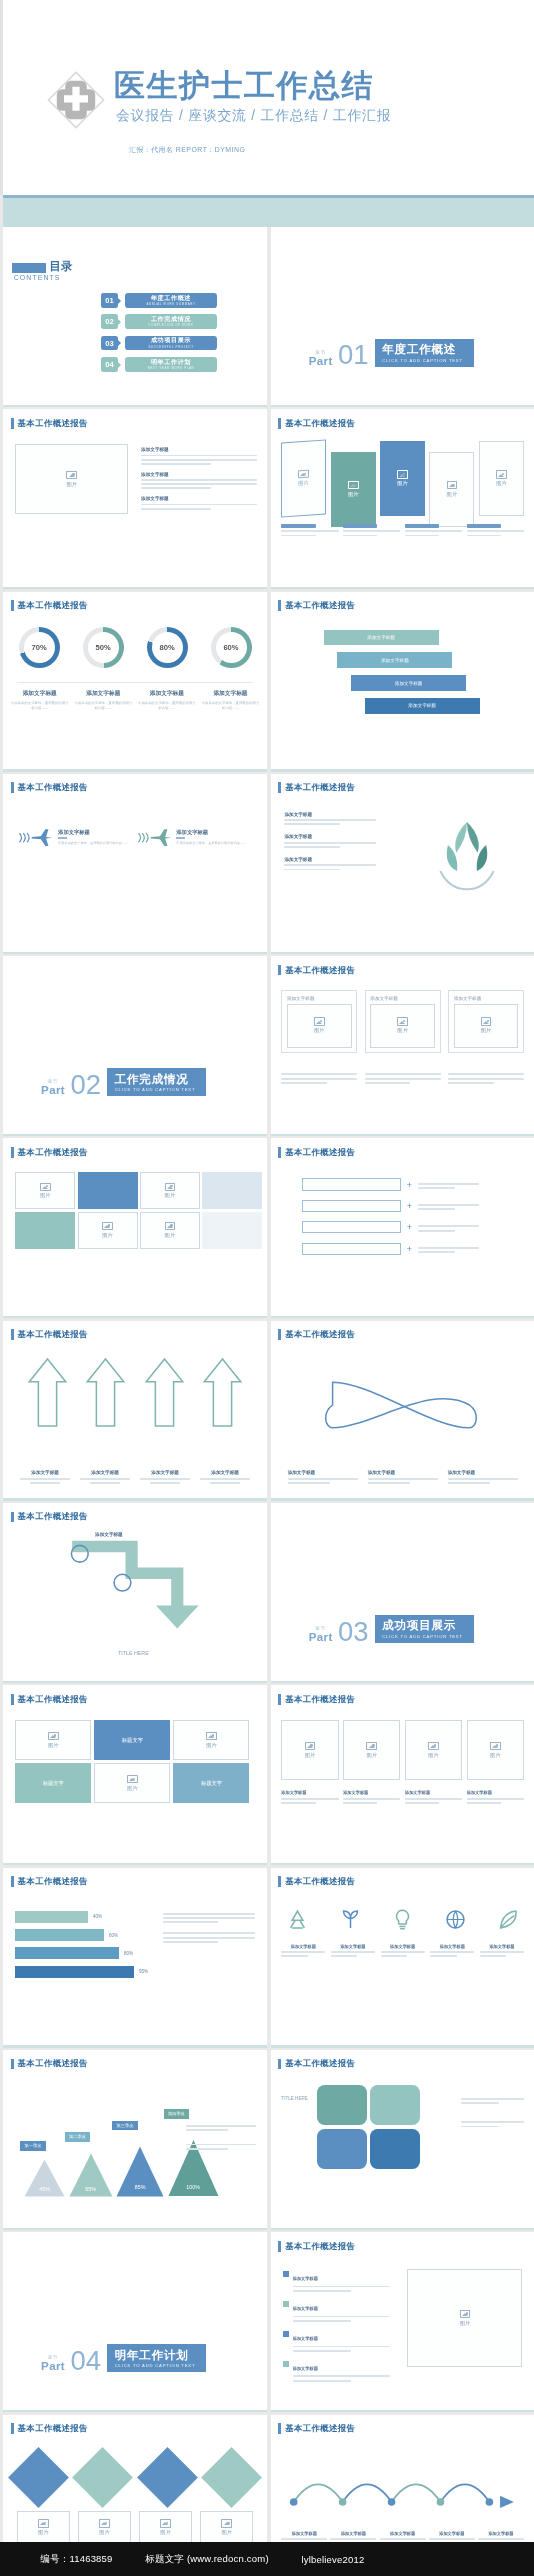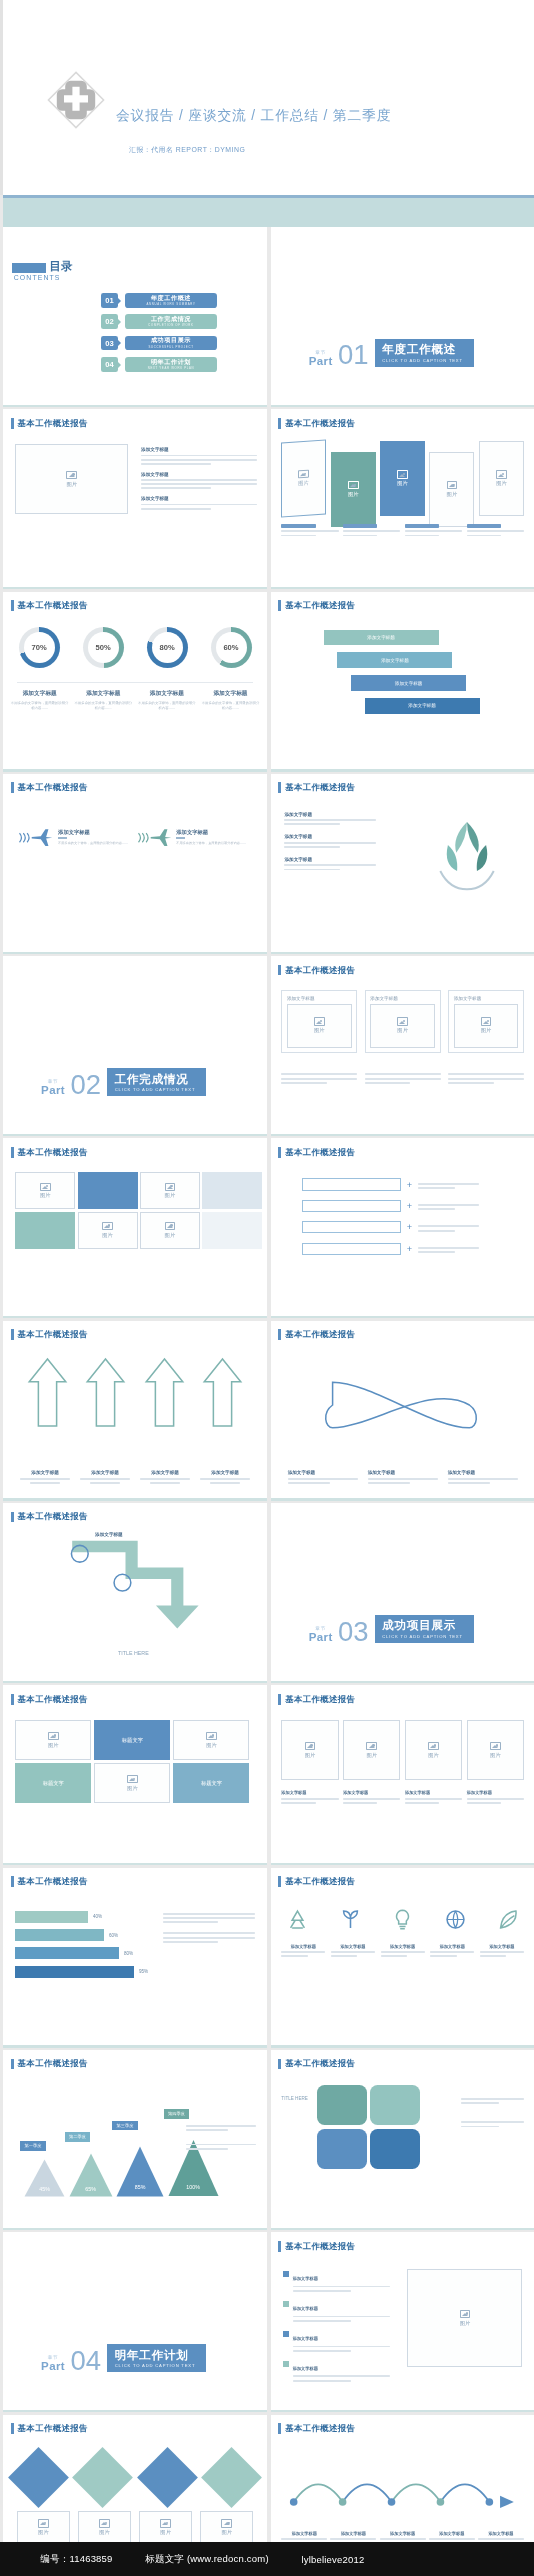--- a/index.html
+++ b/index.html
@@ -145,21 +145,22 @@
 <div class="page">
 
   <div class="cover">
     <svg class="cover-logo" viewBox="0 0 100 100">
       <g fill="none" stroke="#d9d9d9" stroke-width="2.5">
         <path d="M50 4 L96 50 L50 96 L4 50 Z"></path>
       </g>
       <path fill="#b6b6b6" d="M41 18 h18 a9 9 0 0 1 9 9 v5 h5 a9 9 0 0 1 9 9 v18 a9 9 0 0 1 -9 9 h-5 v5 a9 9 0 0 1 -9 9 h-18 a9 9 0 0 1 -9 -9 v-5 h-5 a9 9 0 0 1 -9 -9 v-18 a9 9 0 0 1 9 -9 h5 v-5 a9 9 0 0 1 9 -9 z"></path>
       <path fill="#ffffff" d="M44 28 h12 v14 h14 v12 h-14 v14 h-12 v-14 h-14 v-12 h14 z"></path>
     </svg>
-    <div class="cover-sub">会议报告 / 座谈交流 / 工作总结 / 第二季度</div>
+    <div class="cover-title">医生护士工作总结</div>
+    <div class="cover-sub">会议报告 / 座谈交流 / 工作总结 / 工作汇报</div>
     <div class="cover-report">汇报：代用名 REPORT：DYMING</div>
   </div>
 
   <div class="band">
     <div class="band-top"></div>
   </div>
 
   <div class="grid">
 
     <div class="slide">

